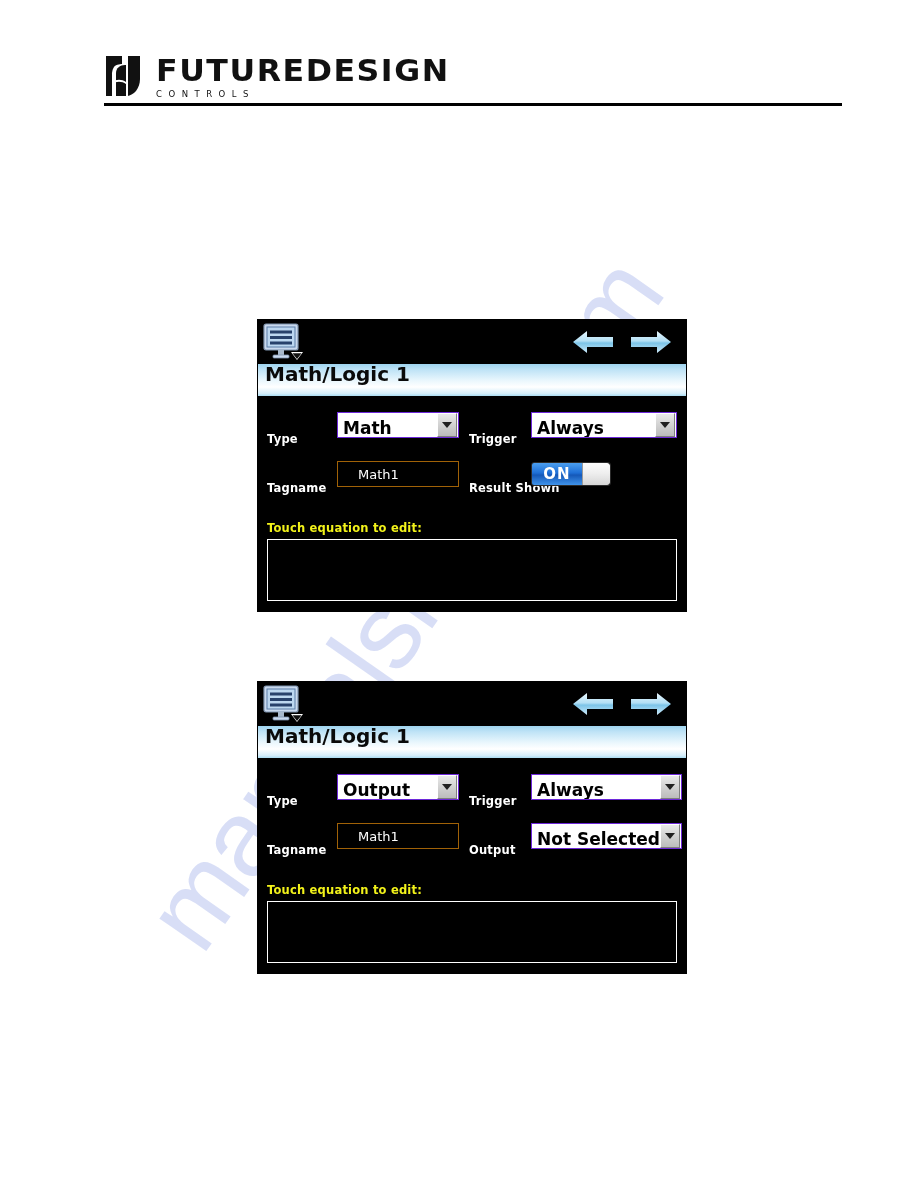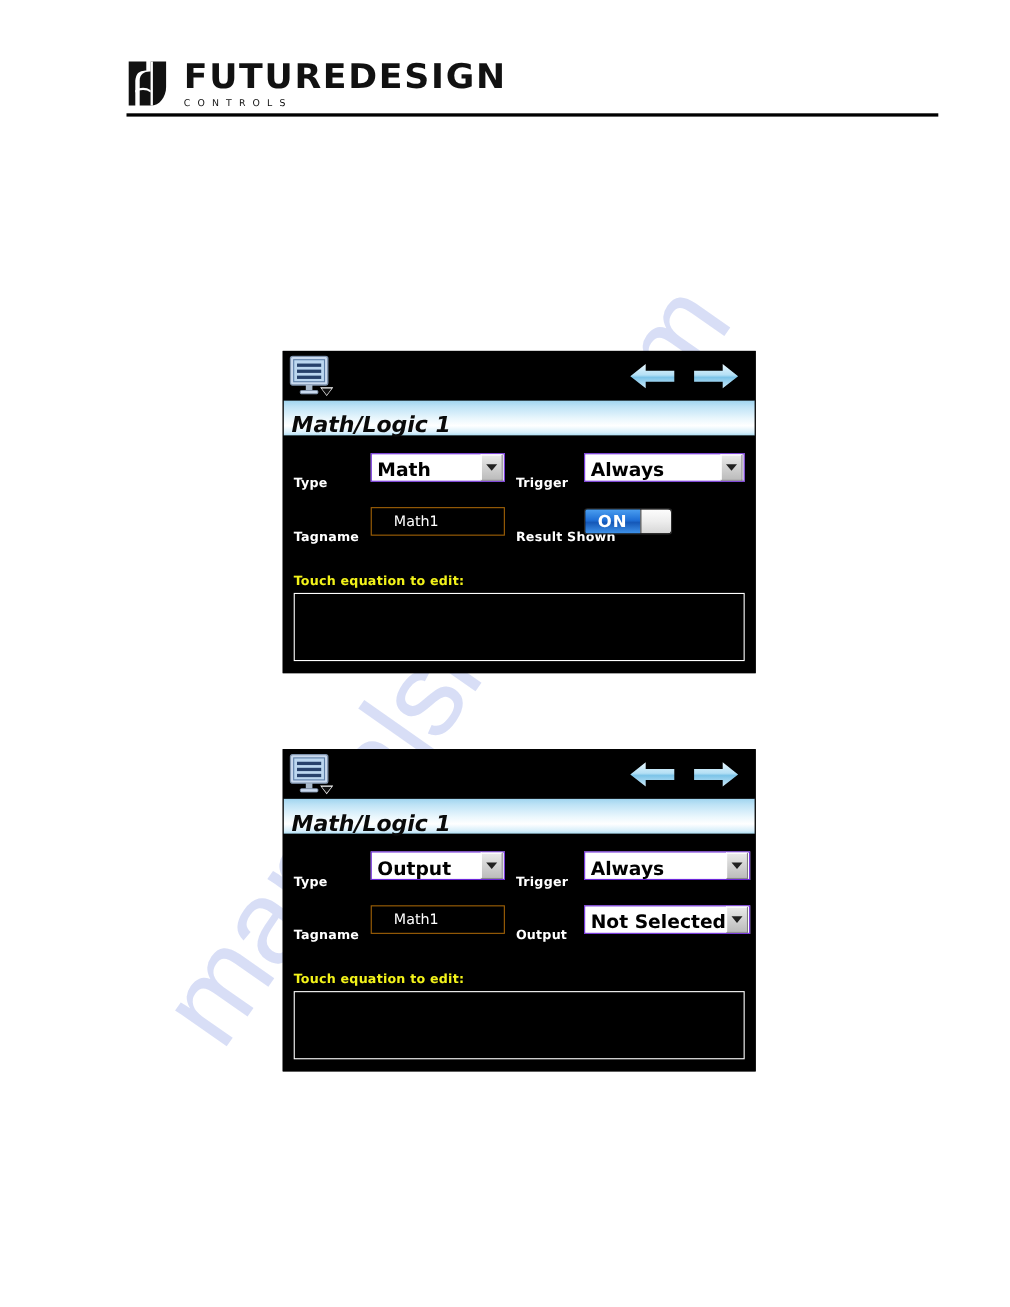--- a/index.html
+++ b/index.html
@@ -36,21 +36,21 @@
     white-space: nowrap;
     transform: rotate(-55deg);
     transform-origin: left top;
     letter-spacing: -2px;
   }
   .wm-a { left: 120px; top: 900px; }
 
   
   .page-header {
     position: absolute;
-    left: 115px;
+    left: 104px;
     top: 48px;
     width: 740px;
     z-index: 10;
   }
   .logo-row {
     display: flex;
     align-items: flex-end;
     height: 50px;
   }
   .logo-mark {
@@ -124,24 +124,23 @@
   .dev-title {
     height: 32px;
     background: linear-gradient(to bottom,
         #9fd4ef 0%,
         #bfe3f6 18%,
         #eaf7fd 52%,
         #ffffff 72%,
         #d6eefa 92%,
         #aadcf2 100%);
     display: flex;
-    align-items: flex-end;
+    align-items: flex-start;
     padding-left: 7px;
     box-sizing: border-box;
-    font-style: italic;
   }
   .dev-title span {
     font-family: "DejaVu Sans", sans-serif;
     font-size: 20px;
     font-weight: bold;
     color: #0a0a0a;
     letter-spacing: 0px;
     line-height: 1;
   }
 

